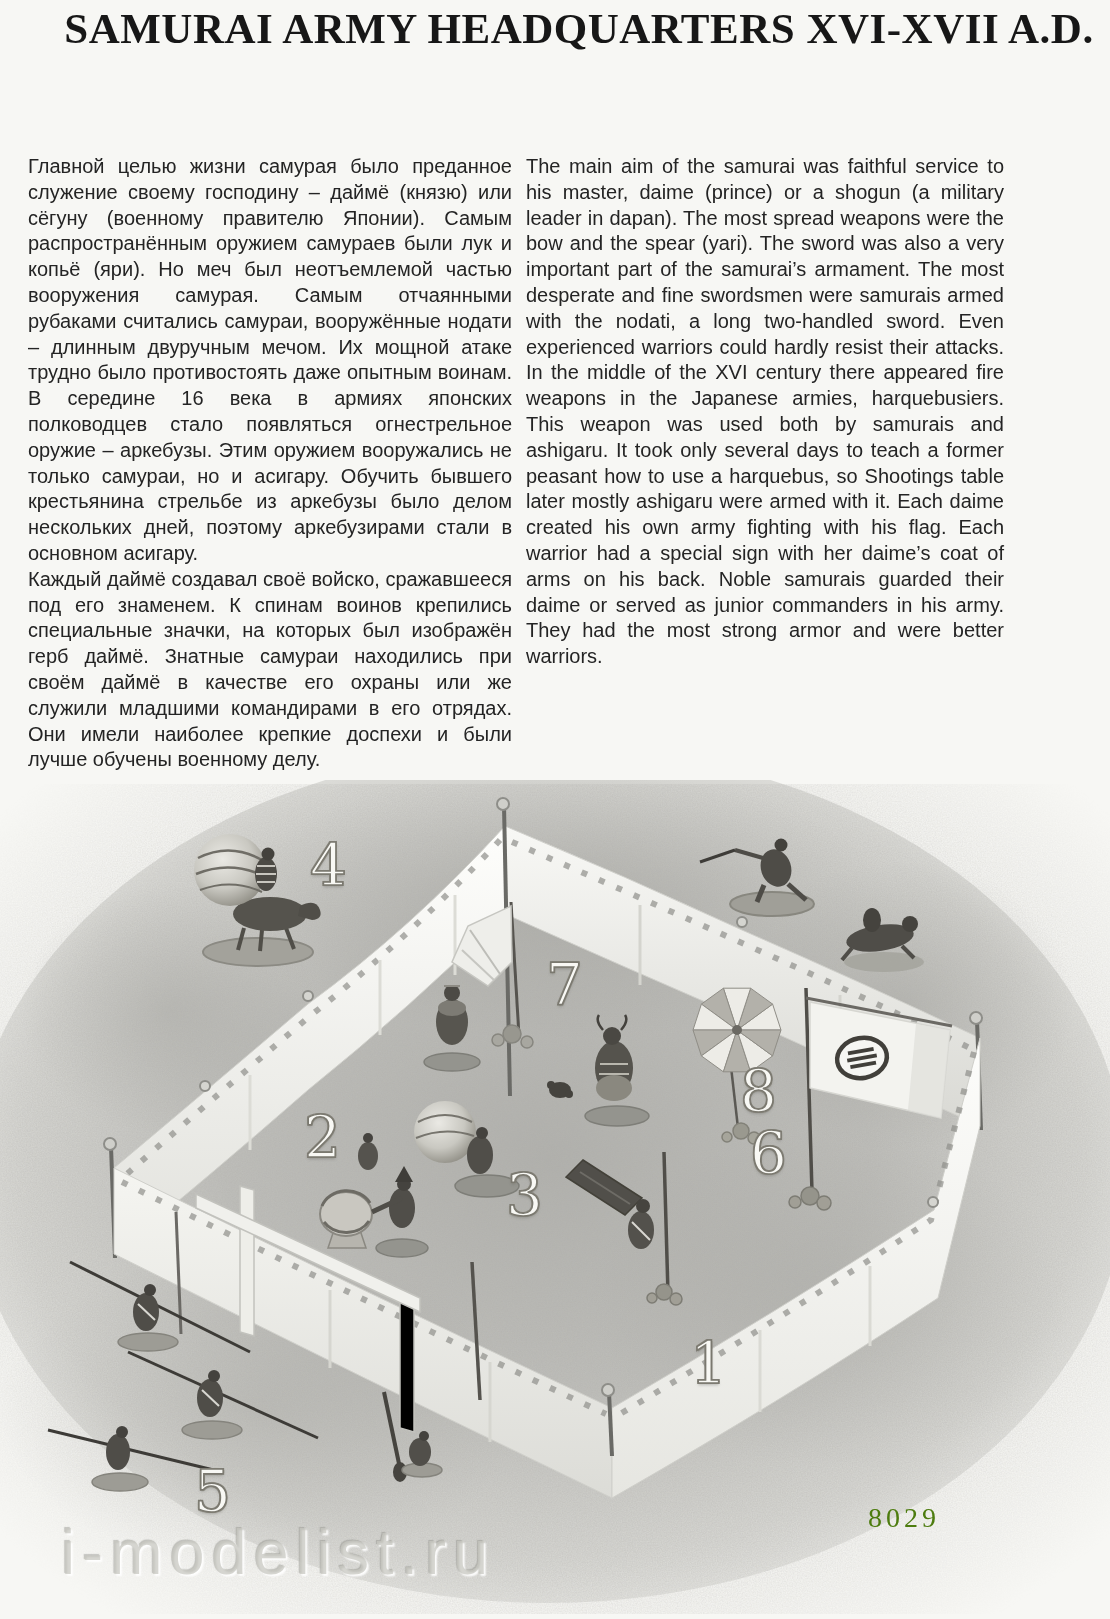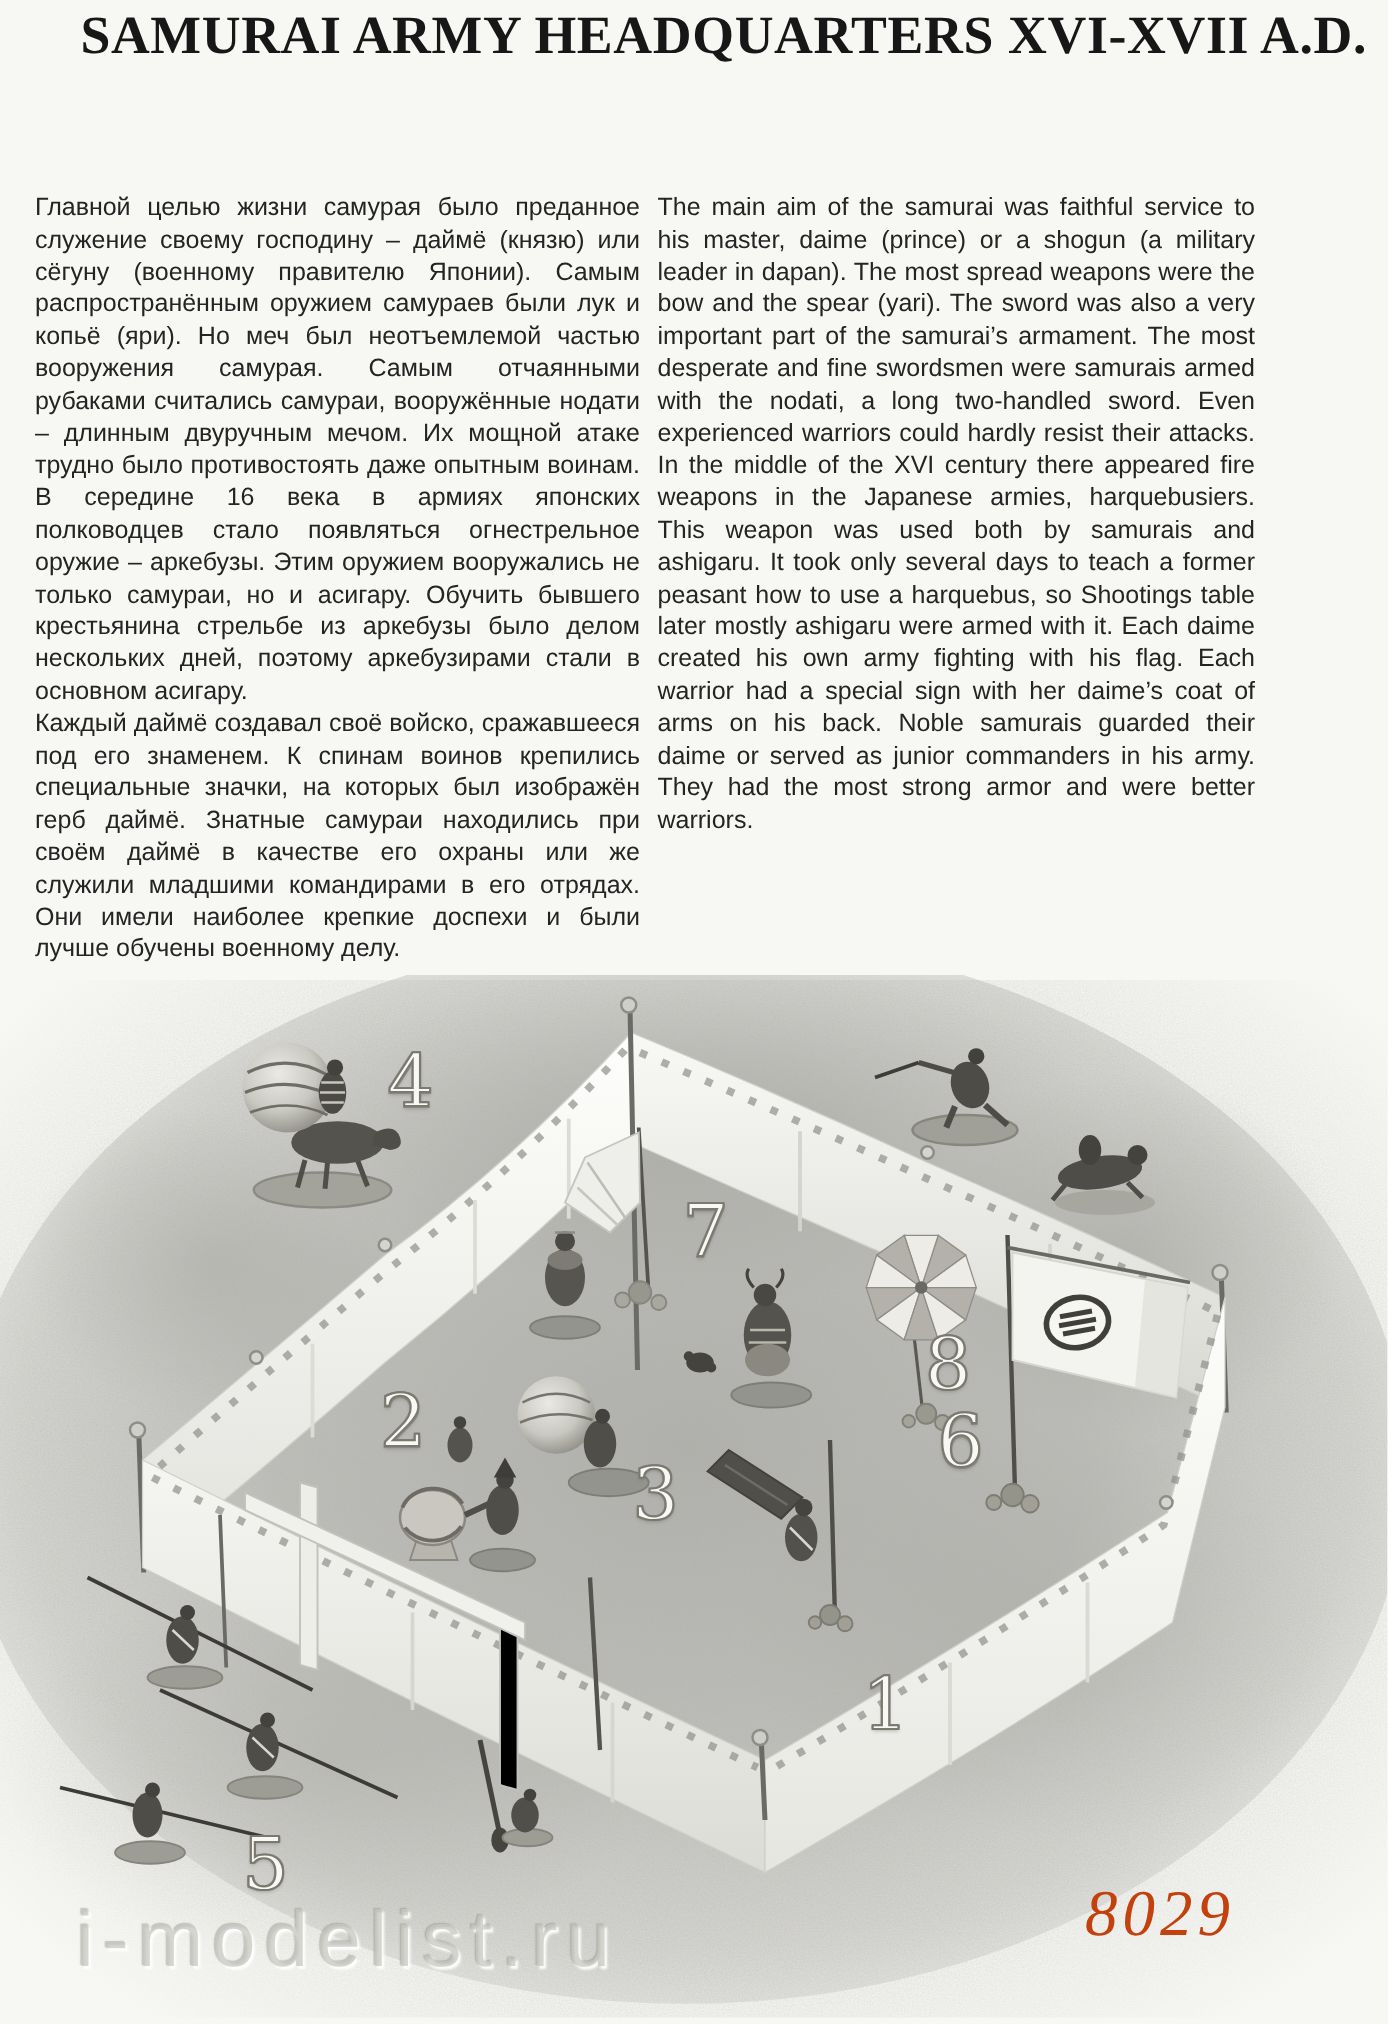--- a/index.html
+++ b/index.html
@@ -77,23 +77,22 @@
     position:absolute;left:34px;top:736px;
     font-size:63px;letter-spacing:7px;
     color:rgba(200,200,194,.75);
     text-shadow:2px 2px 2px rgba(255,255,255,.95),-1px -1px 1px rgba(135,135,128,.45);
     white-space:nowrap;
     margin-left:27px;
   }
   .product-code{
     position:absolute;left:868px;top:722px;
     font-family:"Liberation Serif",serif;
-    font-size:52px;letter-spacing:4px;
-    color:#c2410c;
-    font-style:italic;
+    font-size:28px;letter-spacing:4px;
+    color:#4d7c0f;
   }
 </style>
 </head>
 <body>
 
 <div class="page">
 
   <h1 class="title-en">SAMURAI ARMY HEADQUARTERS XVI-XVII A.D.</h1>
 
   <div class="columns">

